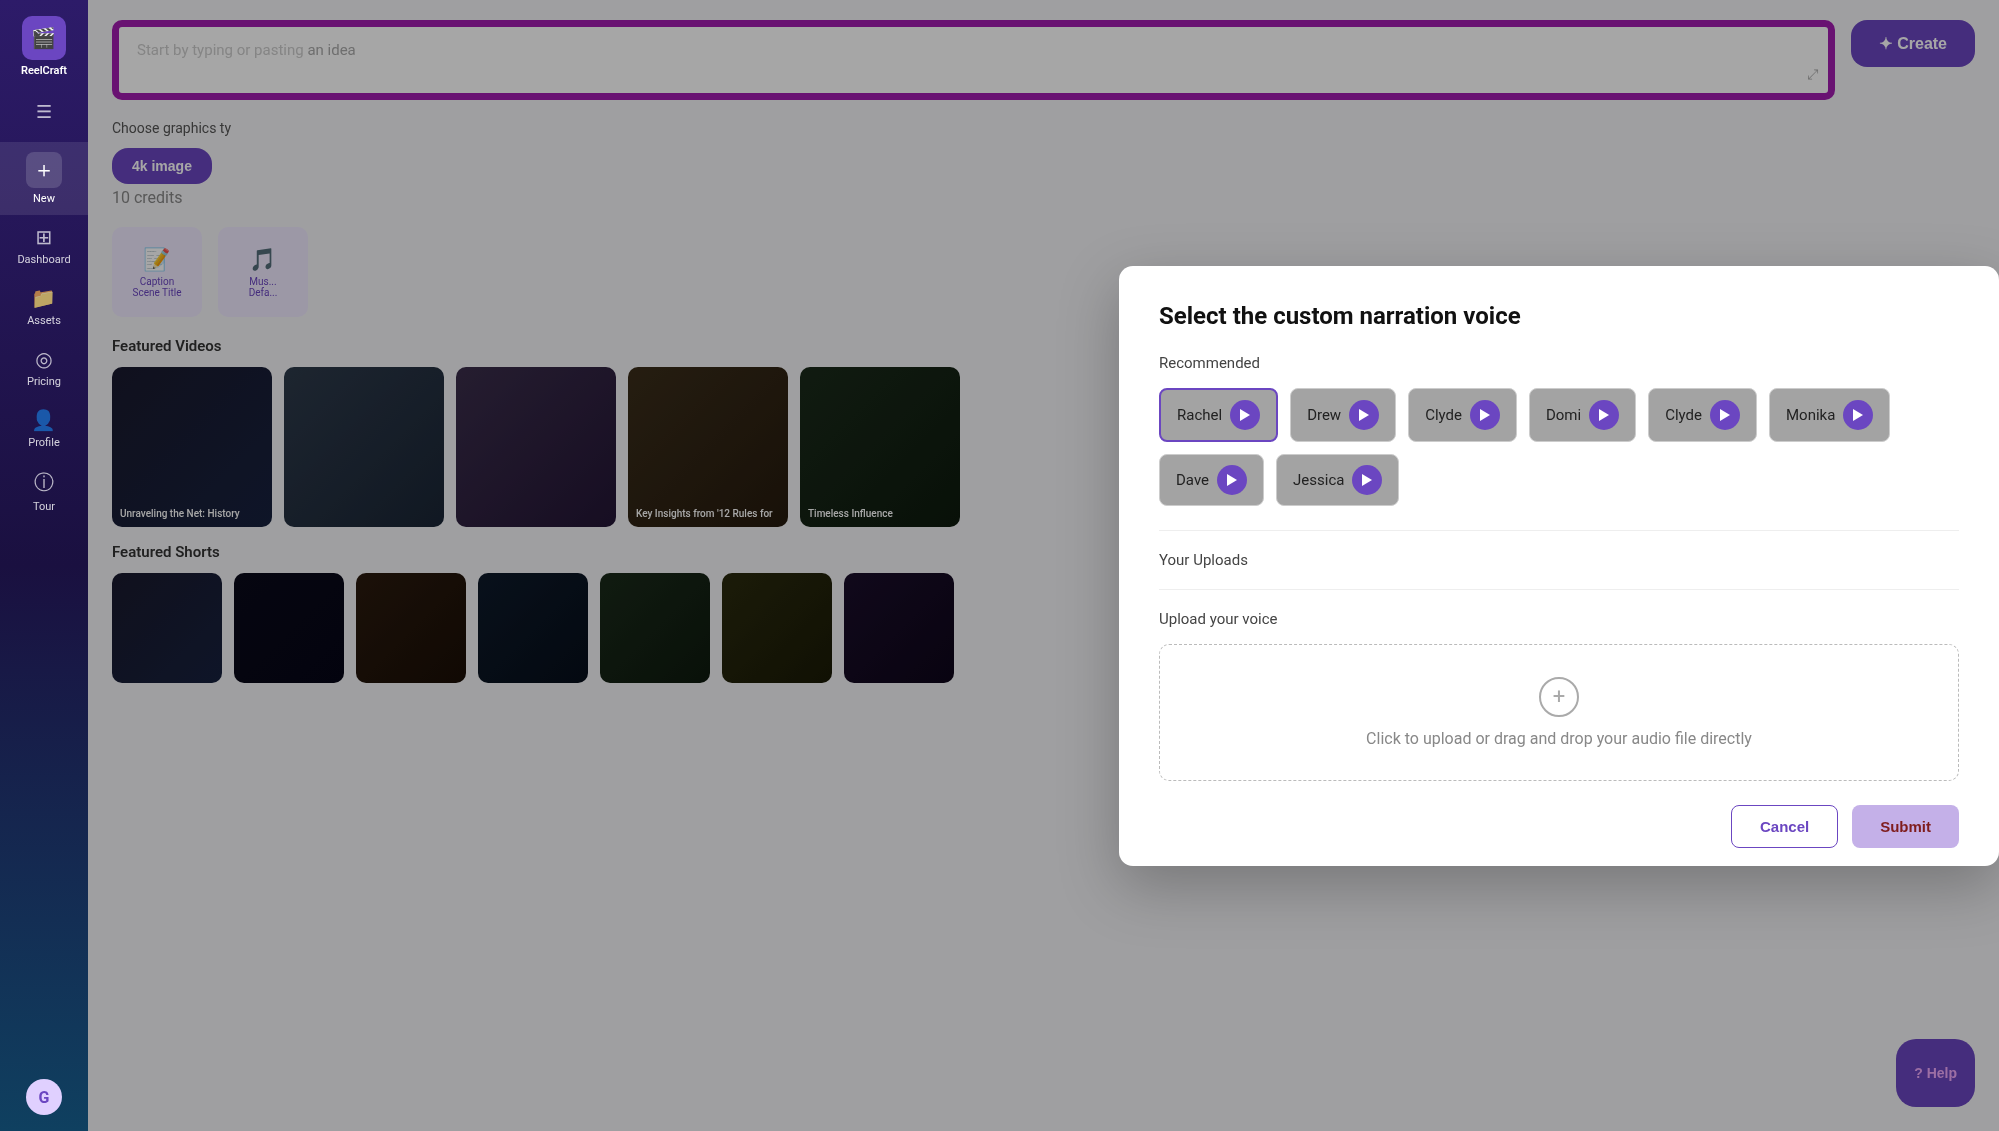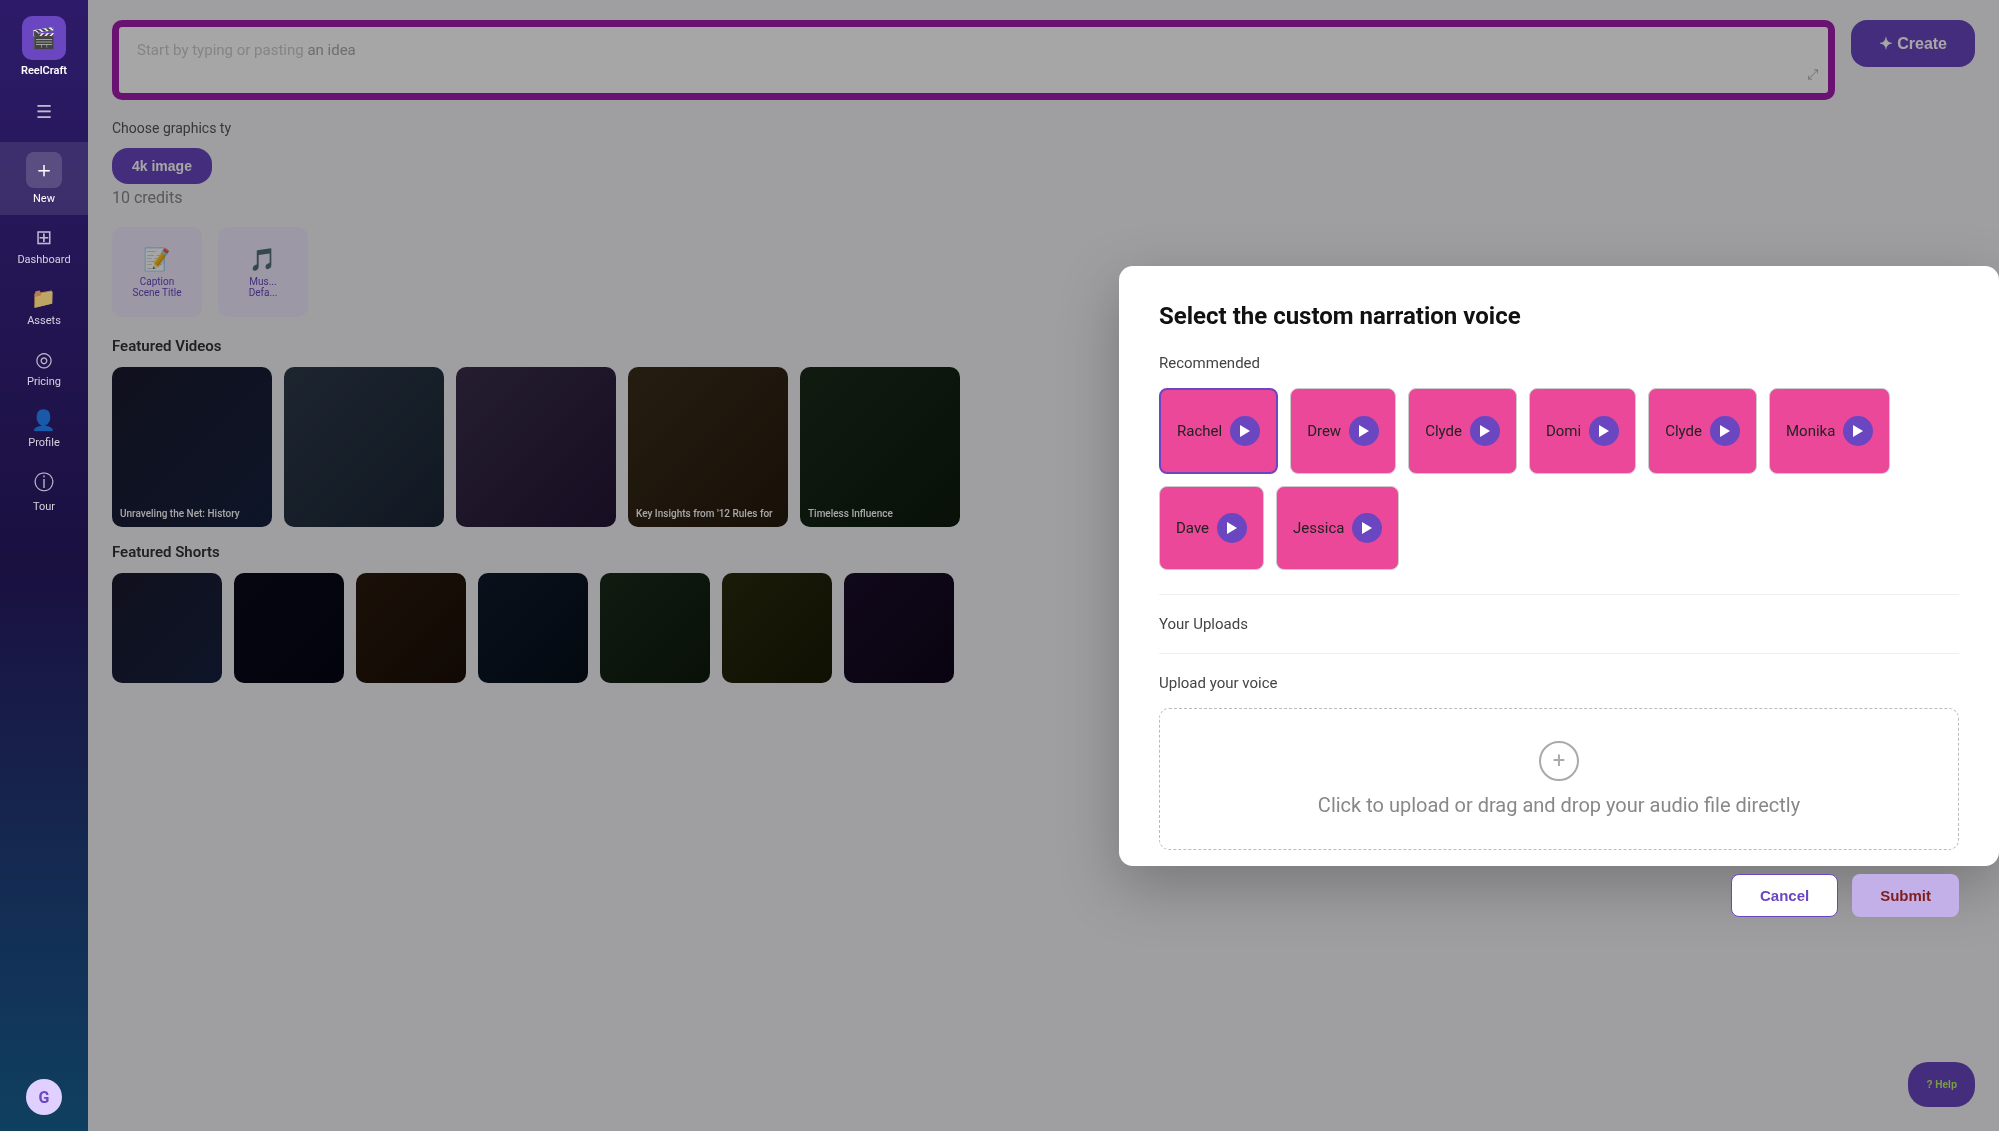--- a/index.html
+++ b/index.html
@@ -310,25 +310,25 @@
       flex-wrap: wrap;
       gap: 12px;
       margin-bottom: 24px;
     }
     .voice-chip {
       display: flex;
       align-items: center;
       gap: 8px;
       border: 1.5px solid #ccc;
       border-radius: 8px;
-      padding: 26px 16px;
+      padding: 10px 16px;
       cursor: pointer;
       font-size: 15px;
       color: #222;
-      background: #ec4899;
+      background: #a3a3a3;
     }
     .voice-chip.selected {
       border-color: #6b46c1;
       border-width: 2px;
     }
     .voice-play-btn {
       width: 30px;
       height: 30px;
       background: #6b46c1;
       border-radius: 50%;
@@ -369,21 +369,21 @@
       height: 40px;
       border: 2px solid #aaa;
       border-radius: 50%;
       display: flex;
       align-items: center;
       justify-content: center;
       font-size: 22px;
       color: #aaa;
     }
     .upload-text {
-      font-size: 20px;
+      font-size: 16px;
       color: #888;
     }
     .modal-actions {
       display: flex;
       justify-content: flex-end;
       gap: 14px;
       margin-top: 24px;
     }
     .cancel-btn {
       background: white;
@@ -405,25 +405,25 @@
       font-weight: 600;
       cursor: pointer;
     }
 
     
     .help-btn {
       position: absolute;
       bottom: 24px;
       right: 24px;
       background: #6b46c1;
-      color: #bef264;
+      color: #f0abfc;
       border: none;
       border-radius: 20px;
-      padding: 17px 18px;
-      font-size: 10px;
+      padding: 26px 18px;
+      font-size: 14px;
       font-weight: 600;
       cursor: pointer;
       display: flex;
       align-items: center;
       gap: 6px;
       z-index: 50;
     }
   </style>
 </head>
 <body>

